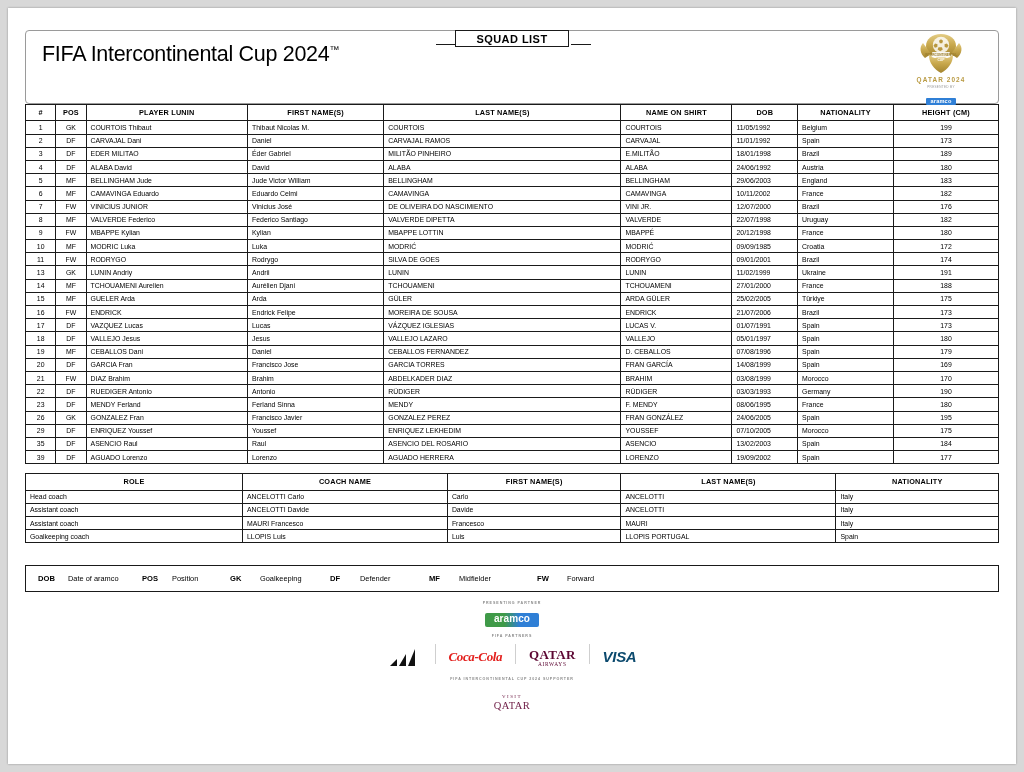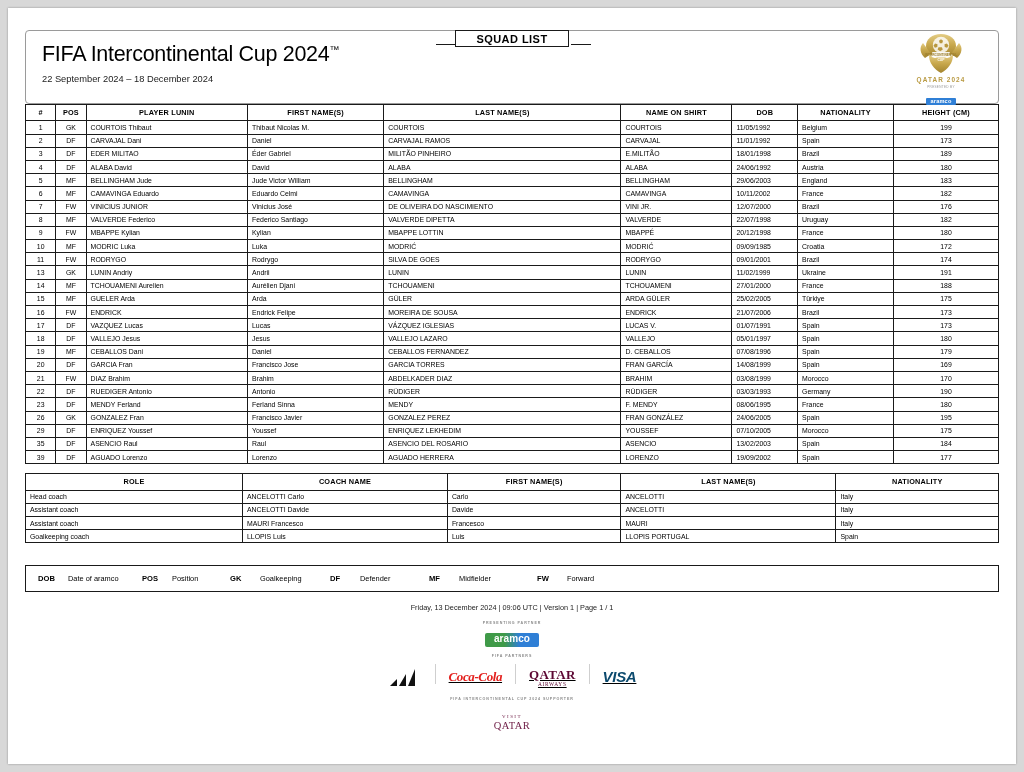--- a/index.html
+++ b/index.html
@@ -209,21 +209,20 @@
     padding: 1.5px 9px 2.5px 9px;
     border-radius: 2px;
     line-height: 1;
   }
   .partners-row {
     margin-top: 6px;
     display: flex;
     align-items: flex-start;
     justify-content: center;
     gap: 0;
-    text-decoration: underline;
   }
   .partner-cell {
     padding: 0 13px;
     display: flex;
     align-items: center;
     justify-content: center;
     height: 26px;
   }
   .partner-sep { width: 1px; height: 20px; background: #cfcfcf; }
   .coke {
@@ -280,21 +279,20 @@
 <div class="page">
 
   <div class="header-wrap">
 
     <div class="squad-tab">
       <span>SQUAD LIST</span>
     </div>
 
     <div class="header-box">
       <div class="doc-title"><span>FIFA Intercontinental Cup 2024</span><span class="tm">™</span></div>
-      <div class="doc-dates">22 September 2024 – 18 December 2024</div>
 
       <div class="emblem">
         <svg width="52" height="42" viewBox="0 0 52 42">
           <defs>
             <linearGradient id="gld" x1="0" y1="0" x2="0" y2="1">
               <stop offset="0%" stop-color="#e4cd86"></stop>
               <stop offset="45%" stop-color="#c9a94e"></stop>
               <stop offset="100%" stop-color="#a3842f"></stop>
             </linearGradient>
           </defs>
@@ -709,21 +707,20 @@
       <div class="legend-item lg-w5">
         <span class="legend-abbr">MF</span>
         <span class="legend-word">Midfielder</span>
       </div>
       <div class="legend-item ">
         <span class="legend-abbr">FW</span>
         <span class="legend-word">Forward</span>
       </div>
     </div>
 
-  <div class="gen-line">Friday, 13 December 2024 | 09:06 UTC | Version 1 | Page 1 / 1</div>
 
   <div class="sponsors">
     <div class="sp-label">PRESENTING PARTNER</div>
     <div class="aramco-logo">aramco</div>
 
     <div class="sp-label" style="margin-top:7px">FIFA PARTNERS</div>
     <div class="partners-row">
       <div class="partner-cell">
         <svg width="34" height="20" viewBox="0 0 34 20">
           <polygon points="2,19 9,19 9,12" fill="#111"></polygon>

